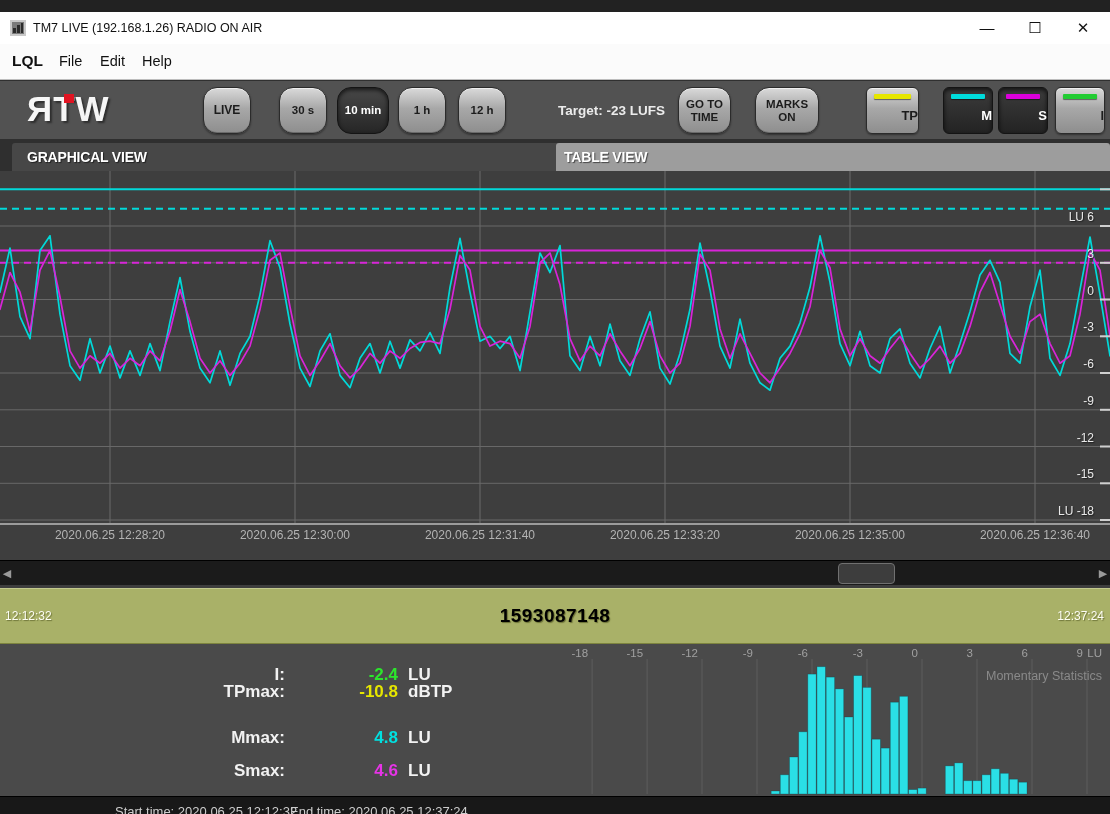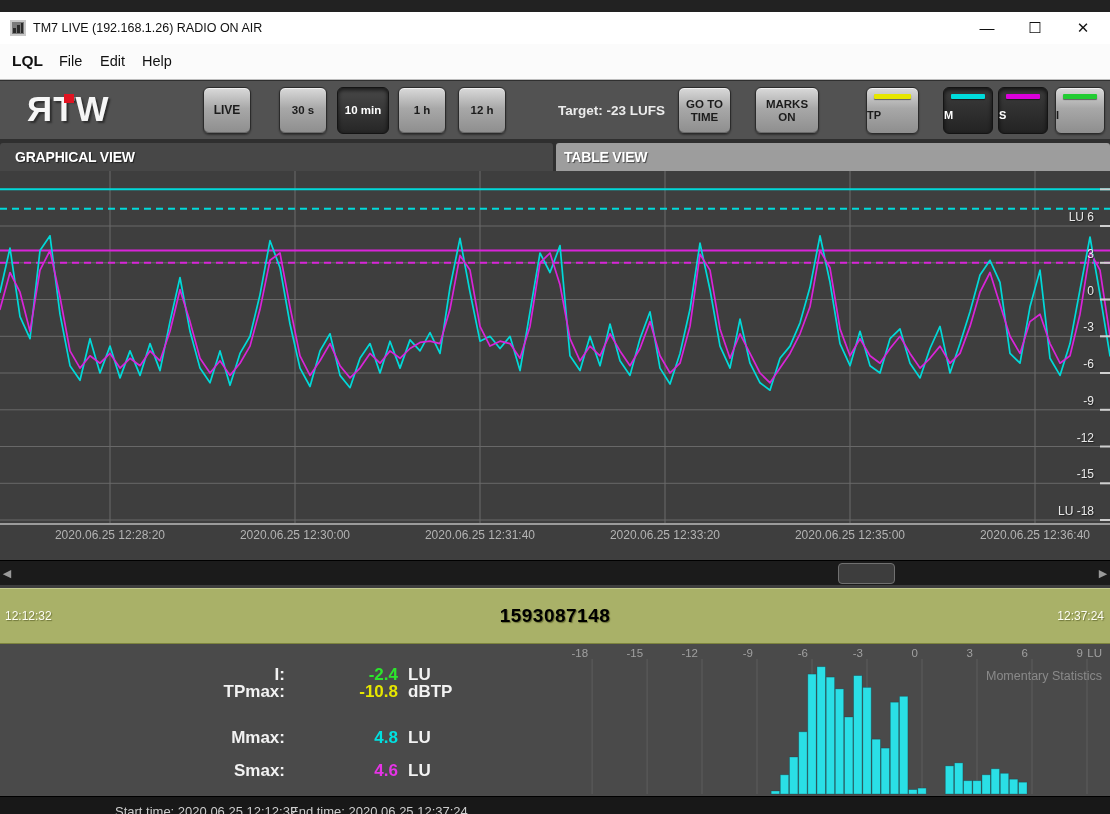--- a/index.html
+++ b/index.html
@@ -18,49 +18,49 @@
   .menuitem{position:absolute;top:0;height:36px;line-height:34px;font-size:14.5px;color:#111;padding:0 4px;}
   #mi-lql{left:8px;font-weight:bold;font-size:15.5px;}
   #mi-file{left:55px;} #mi-edit{left:96px;} #mi-help{left:138px;}
   
   #toolbar{position:absolute;left:0;top:68px;width:1110px;height:59px;background:#525252;
            border-top:1px solid #303030;box-sizing:border-box;}
   #logo{position:absolute;left:27px;top:8px;width:110px;height:40px;color:#f6f6f6;
         font-weight:bold;font-size:35px;line-height:40px;letter-spacing:1px;
         text-shadow:2px 2px 2px rgba(0,0,0,.45);}
   #logo .redsq{position:absolute;left:37px;top:5px;width:10px;height:9px;background:#e01422;}
-  .btn{position:absolute;top:6px;height:47px;border-radius:6px;border:1px solid #2b2b2b;
+  .btn{position:absolute;top:6px;height:47px;border-radius:14px;border:1px solid #2b2b2b;
        background:linear-gradient(180deg,#dadada,#a8a8a8 45%,#8e8e8e);
        box-shadow:inset 0 1px 0 rgba(255,255,255,.55),inset 0 -1px 0 rgba(0,0,0,.25),0 1px 2px rgba(0,0,0,.4);
        color:#1c1c1c;font-weight:bold;font-size:11.5px;display:flex;align-items:center;
        justify-content:center;text-align:center;box-sizing:border-box;white-space:pre-line;line-height:13px;}
   .btn.dark{background:linear-gradient(180deg,#484848,#262626);color:#fff;border-color:#141414;
        box-shadow:inset 0 2px 4px rgba(0,0,0,.7);}
   #b-live{left:203px;width:48px;font-size:12px;}
   #b-30s{left:279px;width:48px;} #b-10min{left:337px;width:52px;}
   #b-1h{left:398px;width:48px;} #b-12h{left:458px;width:48px;}
   #targetlbl{position:absolute;left:558px;top:0;height:59px;line-height:59px;color:#ececec;
              font-size:13.5px;font-weight:bold;}
   #b-goto{left:678px;width:53px;} #b-marks{left:755px;width:64px;}
   .chbtn{position:absolute;top:6px;width:53px;height:47px;border-radius:6px;border:1px solid #2b2b2b;
        background:linear-gradient(180deg,#dadada,#a8a8a8 45%,#8e8e8e);
        box-shadow:inset 0 1px 0 rgba(255,255,255,.55),0 1px 2px rgba(0,0,0,.4);
-       color:#1c1c1c;font-weight:bold;font-size:11px;display:flex;align-items:center;
-       justify-content:flex-start;padding-top:9px;box-sizing:border-box;}
+       color:#1c1c1c;font-weight:bold;font-size:13px;display:flex;align-items:center;
+       justify-content:flex-end;padding-top:9px;box-sizing:border-box;}
   .chbtn.dark{background:linear-gradient(180deg,#3c3c3c,#232323);color:#fff;border-color:#141414;
        box-shadow:inset 0 2px 4px rgba(0,0,0,.7);}
   .chbtn .bar{position:absolute;top:6px;left:7px;right:7px;height:5px;border-radius:1px;
        box-shadow:0 1px 1px rgba(0,0,0,.5);}
   #b-tp{left:866px;} #b-m{left:943px;width:50px;} #b-s{left:998px;width:50px;} #b-i{left:1055px;width:50px;}
   
   #tabbar{position:absolute;left:0;top:127px;width:1110px;height:32px;background:#2f2f2f;}
   .tab{position:absolute;top:4px;height:28px;display:flex;align-items:center;padding-left:8px;
        font-weight:bold;font-size:14px;color:#fff;letter-spacing:-0.2px;box-sizing:border-box;
        text-shadow:1px 1px 1px rgba(0,0,0,.55);border-radius:3px 3px 0 0;}
-  #tab-graph{left:0;width:553px;background:#474747;padding-left:15px;}
+  #tab-graph{left:12px;width:553px;background:#474747;padding-left:15px;}
   #tab-table{left:556px;width:554px;background:#9d9d9d;}
   
   #plot{position:absolute;left:0;top:159px;width:1110px;height:352px;background:#3e3e3e;
         border-bottom:2px solid #9b9b9b;box-sizing:content-box;}
   .ylab{position:absolute;right:16px;font-size:12px;color:#e9e9e9;text-shadow:1px 1px 1px #222;}
   #xlabels{position:absolute;left:0;top:513px;width:1110px;height:32px;background:#3e3e3e;}
   .xlab{position:absolute;top:3px;width:160px;text-align:center;font-size:12px;color:#b3b3b3;}
   
   #scrollrow{position:absolute;left:0;top:545px;width:1110px;height:31px;background:#3e3e3e;}
   #scrolltrack{position:absolute;left:0;right:0;top:3px;bottom:3px;background:#1b1b1b;

